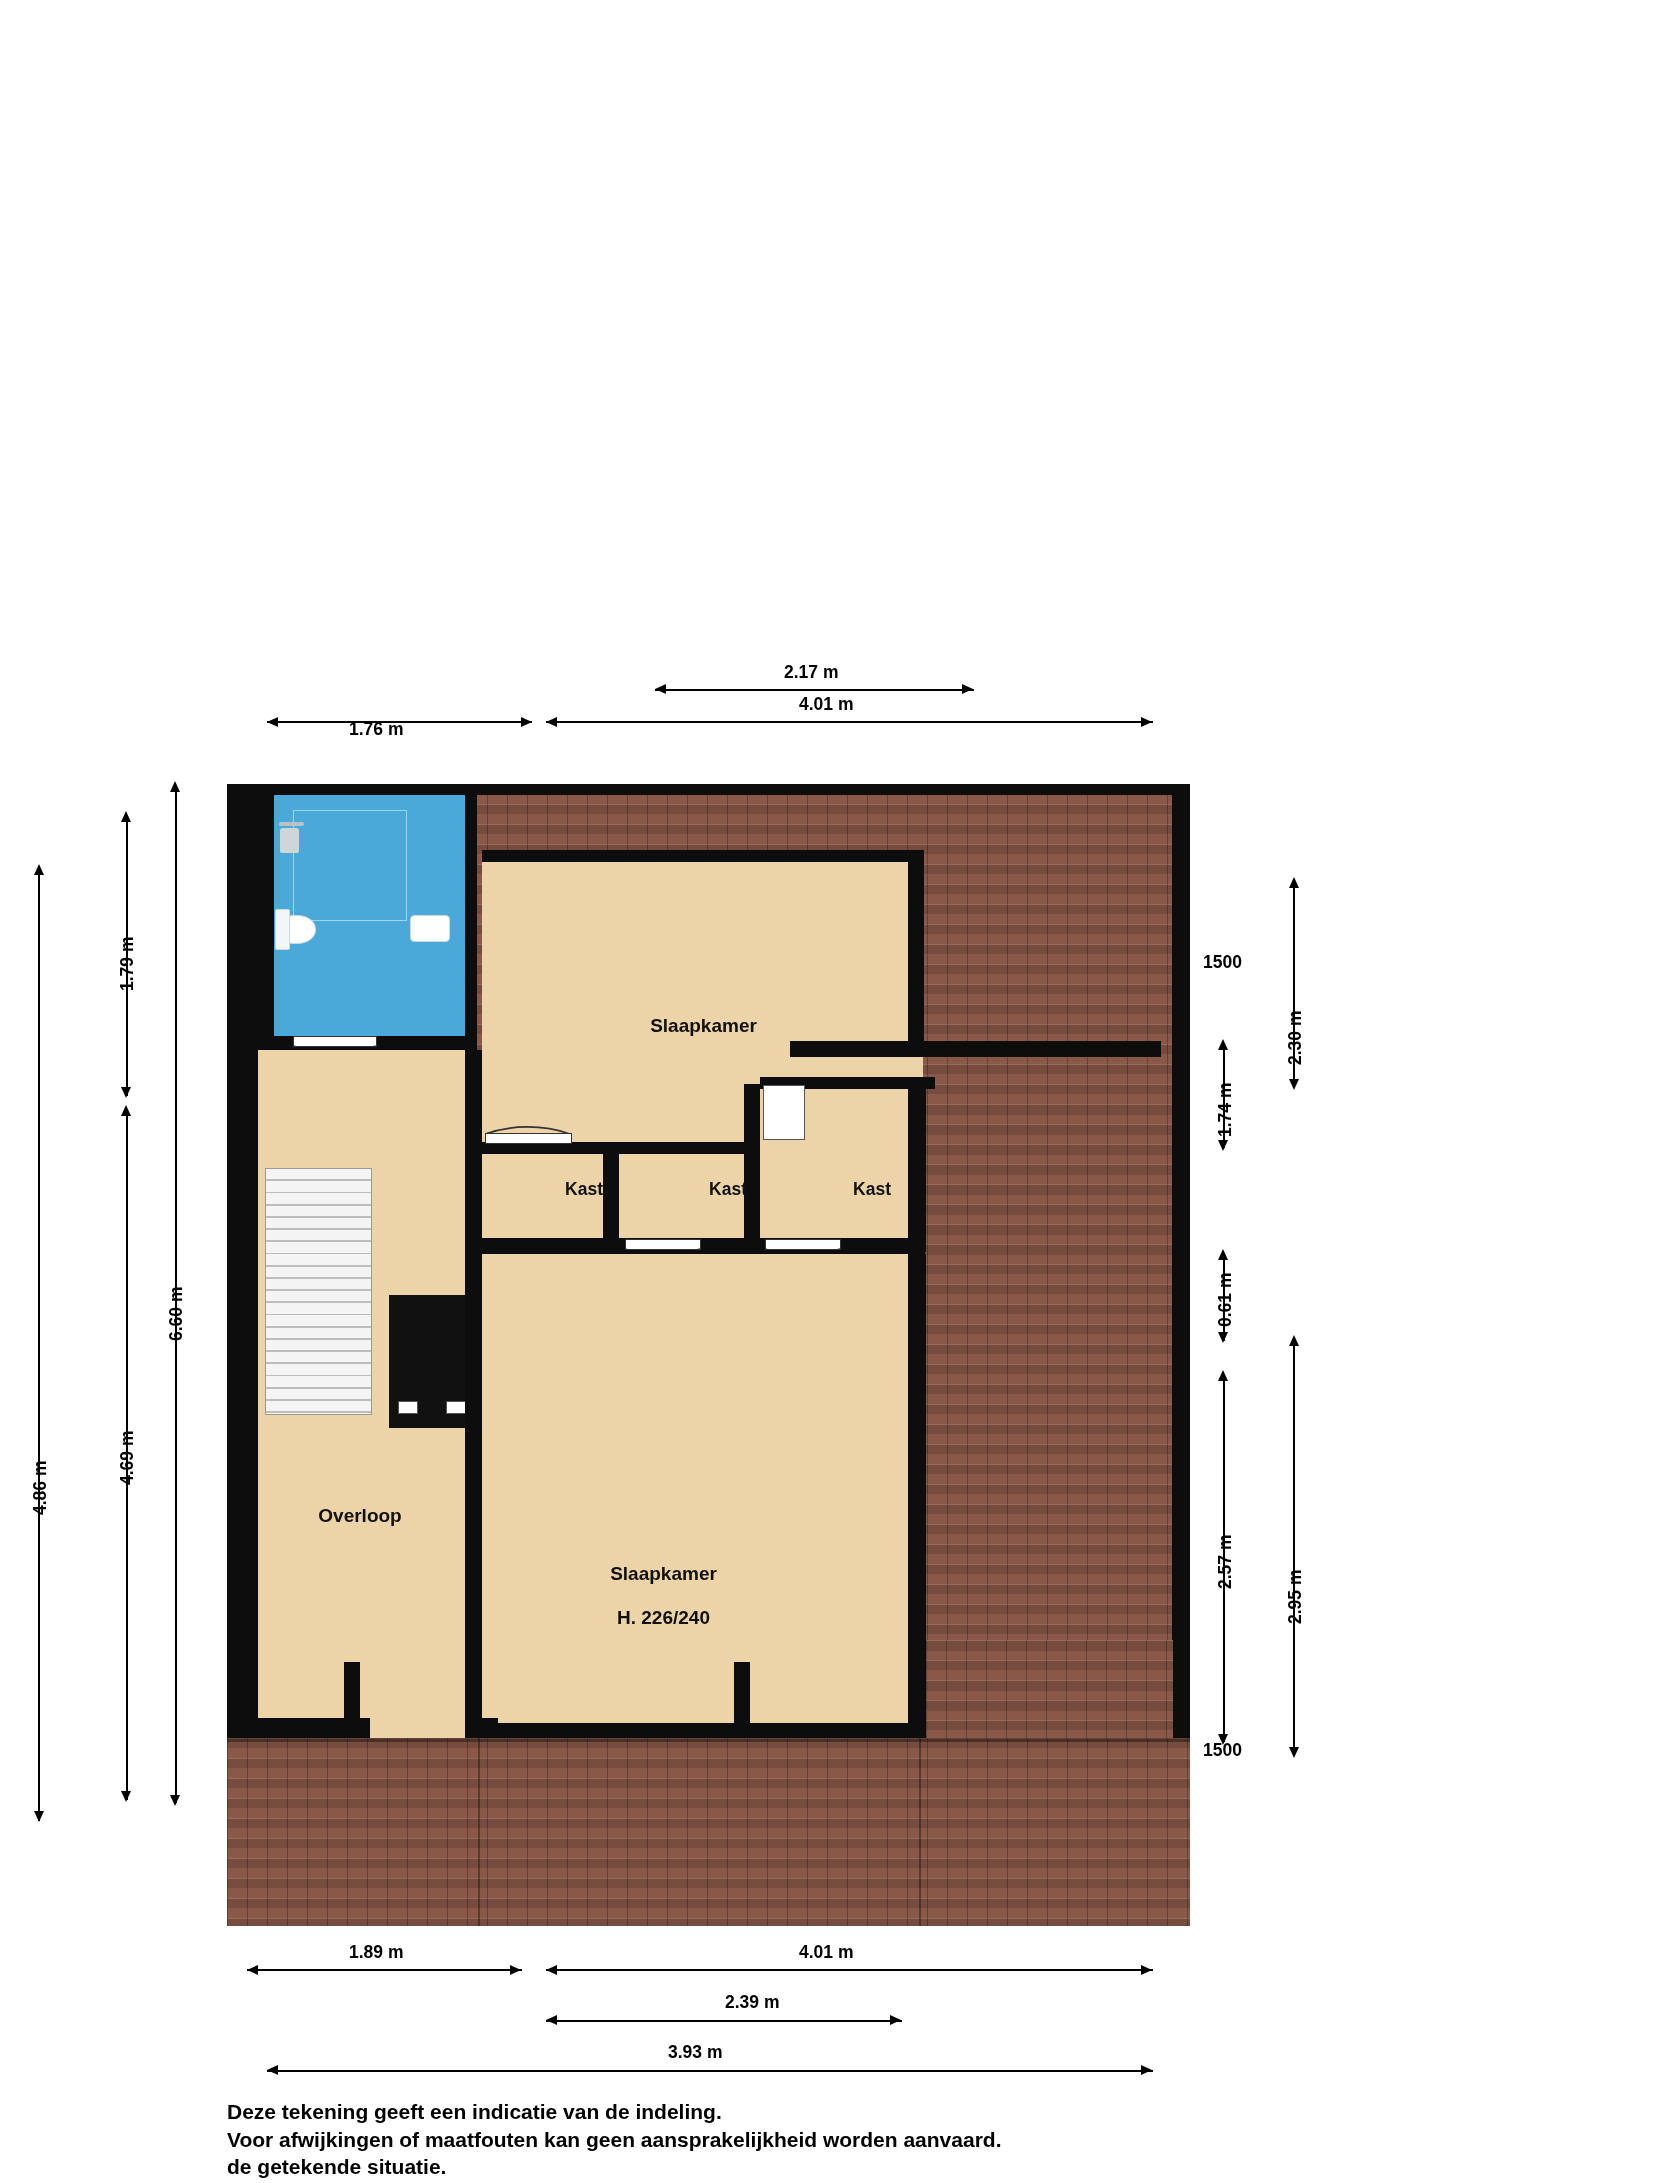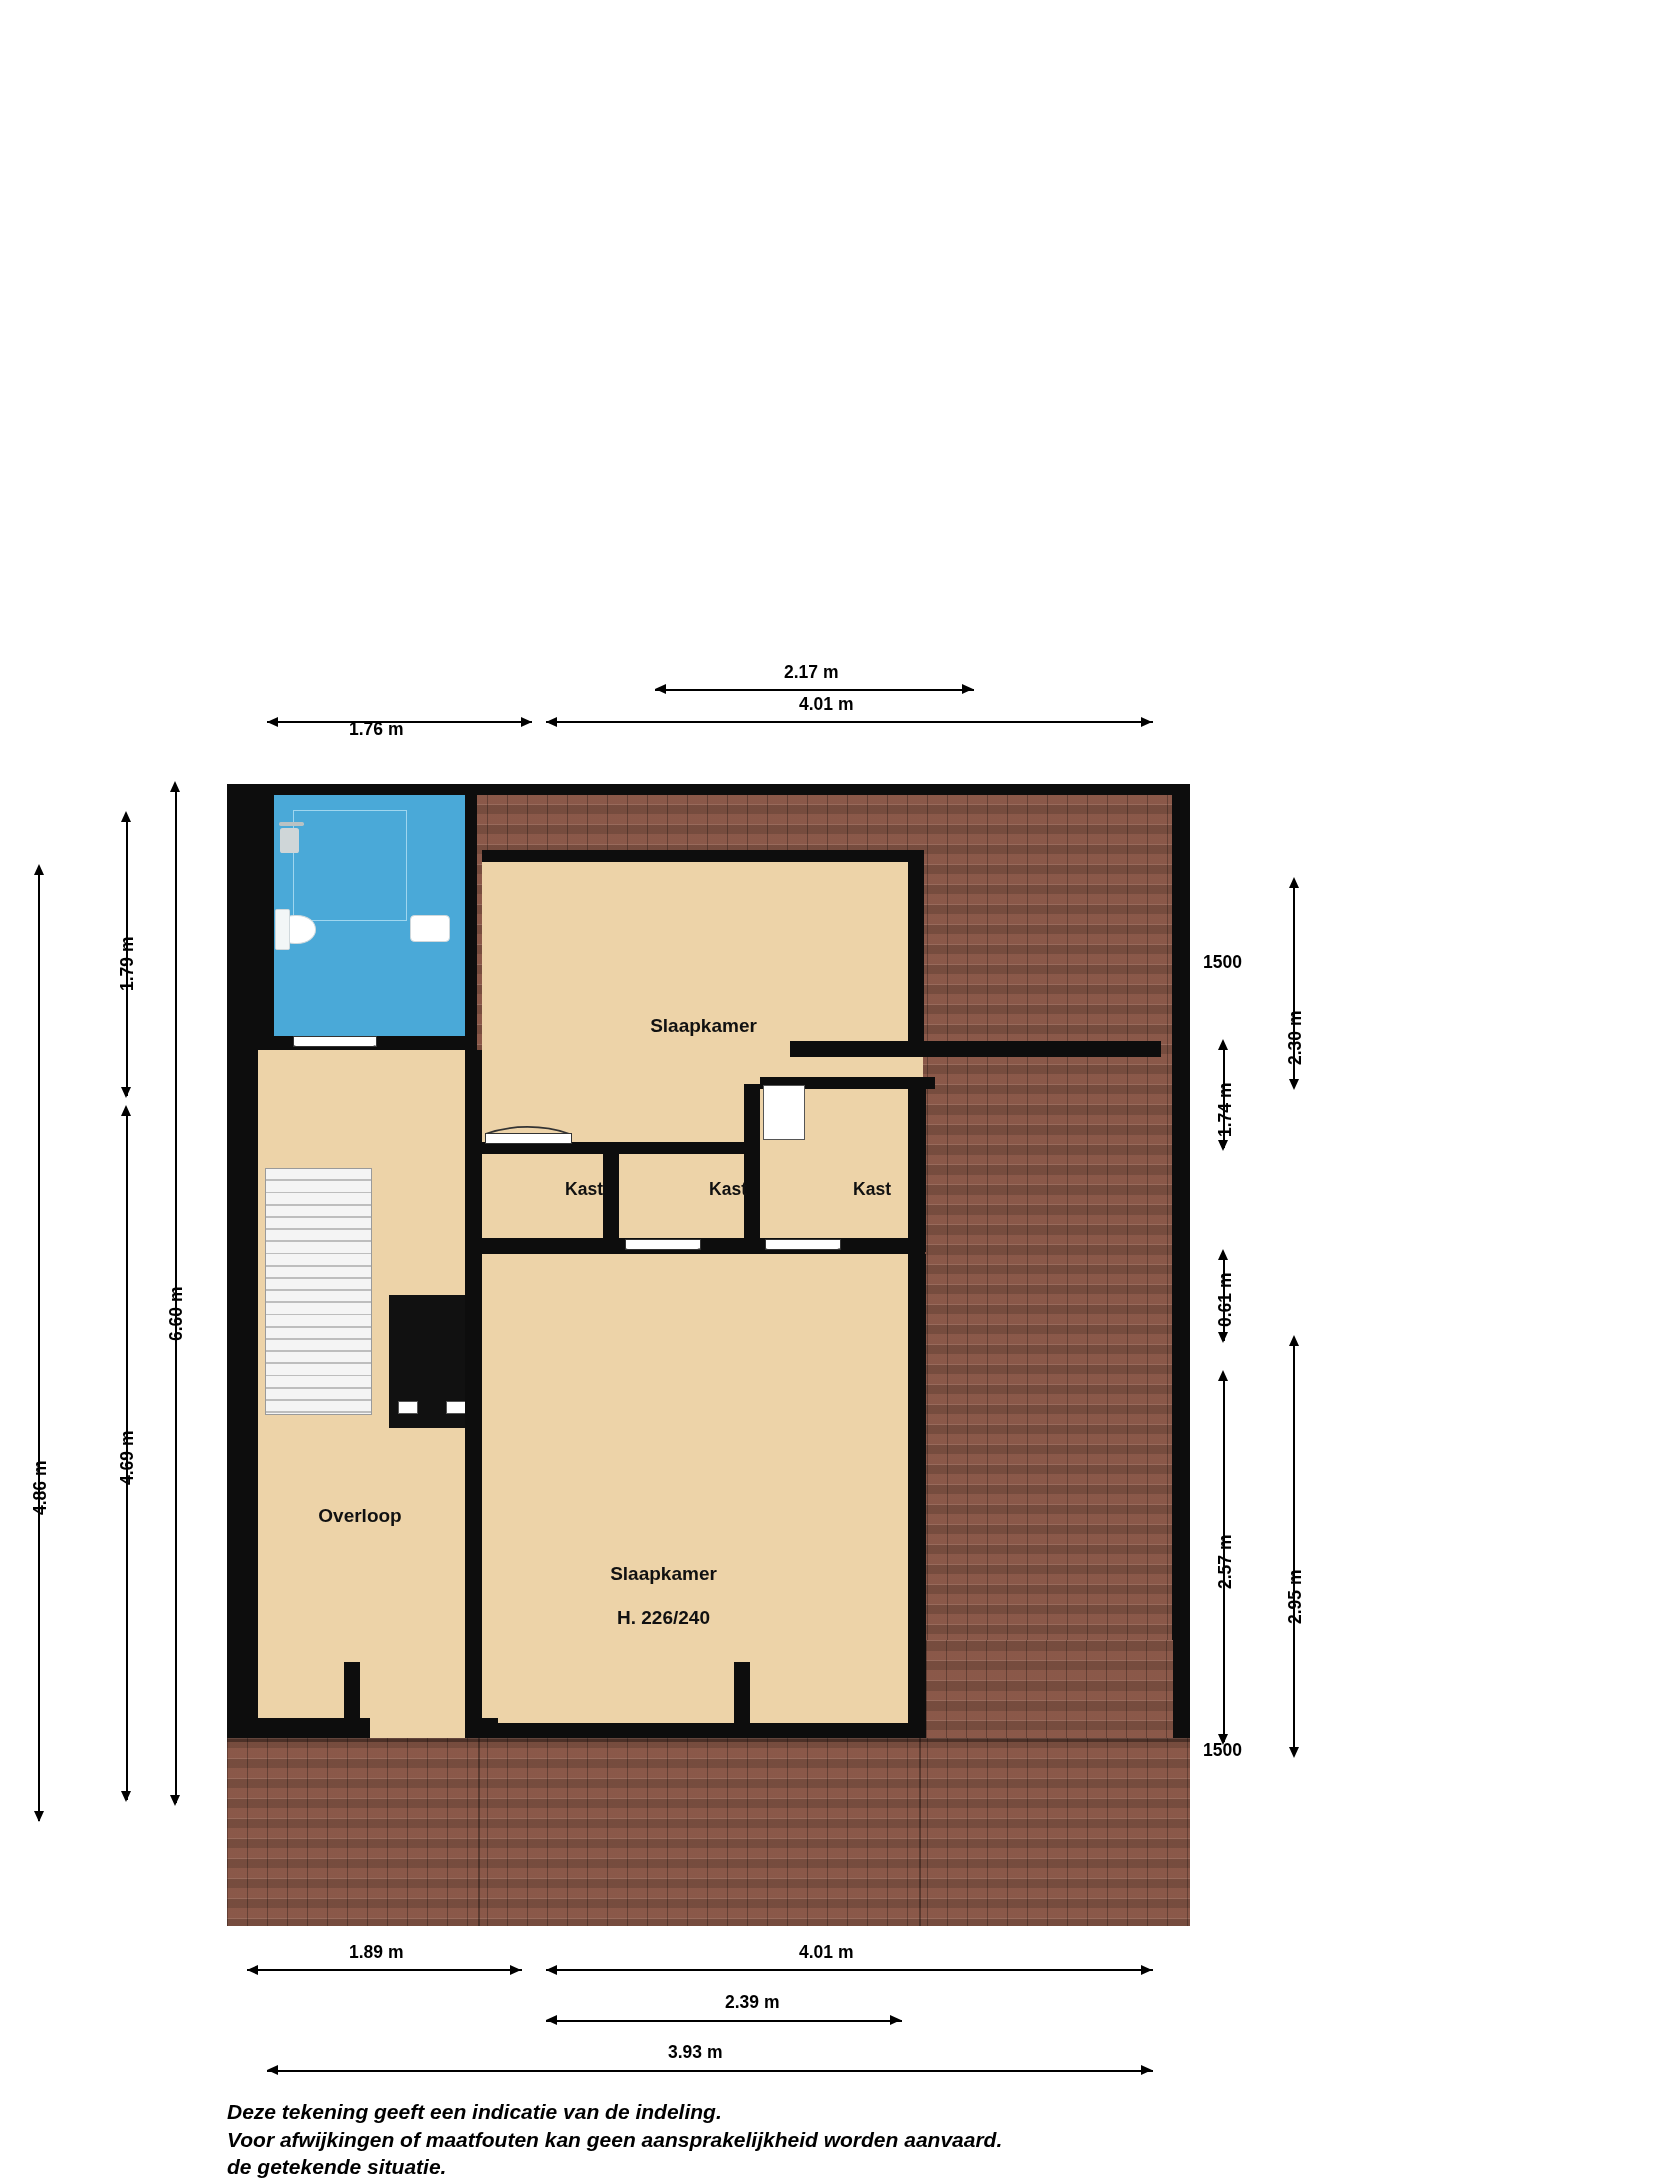--- a/index.html
+++ b/index.html
@@ -120,21 +120,21 @@
     position: absolute;
     left: 227px;
     top: 2098px;
     width: 1397px;
     font-size: 21px;
     line-height: 1.32;
     font-weight: 700;
     color: #000;
     font-family: "Liberation Sans", sans-serif;
   }
-  #disclaimer div { white-space: nowrap; font-style: italic; }
+  #disclaimer div { white-space: nowrap; }
 </style>
 </head>
 <body>
 
 <div id="stage">
 
   <div>
     <div class="arrowline h" style="left:655px; top:689px; width:319px;"></div>
     <div class="arrowhead ah-left" style="left:655px; top:684px;"></div>
     <div class="arrowhead ah-right" style="left:962px; top:684px;"></div>

